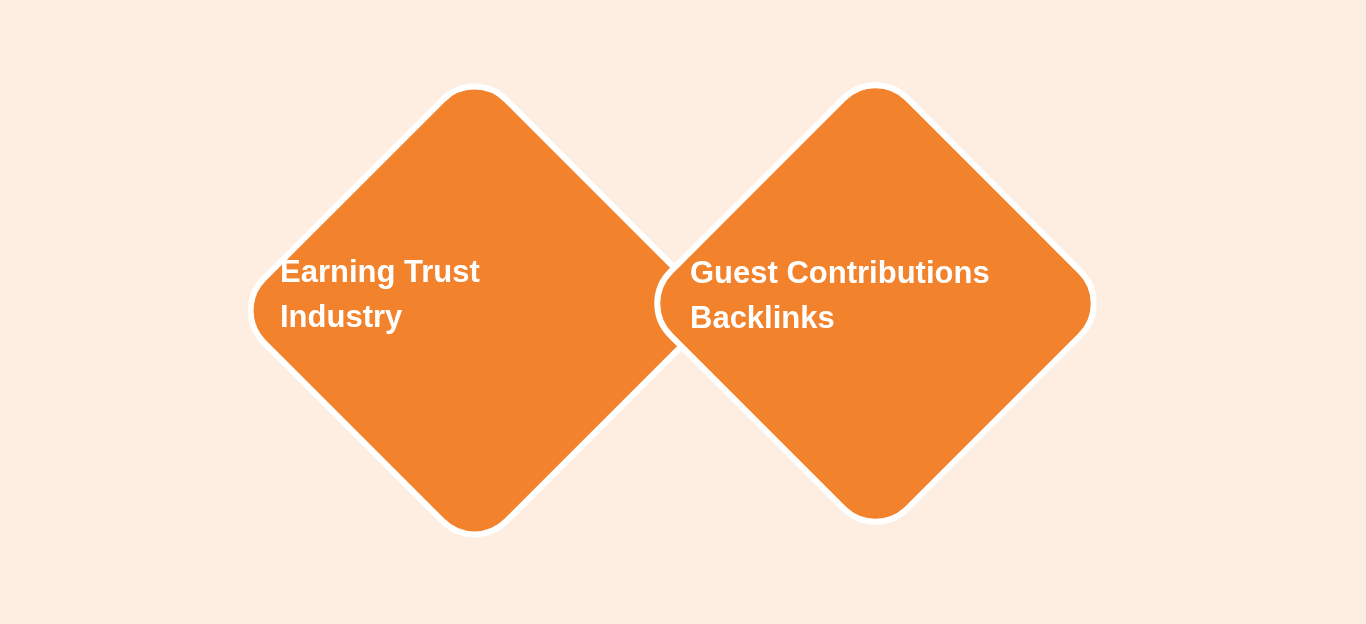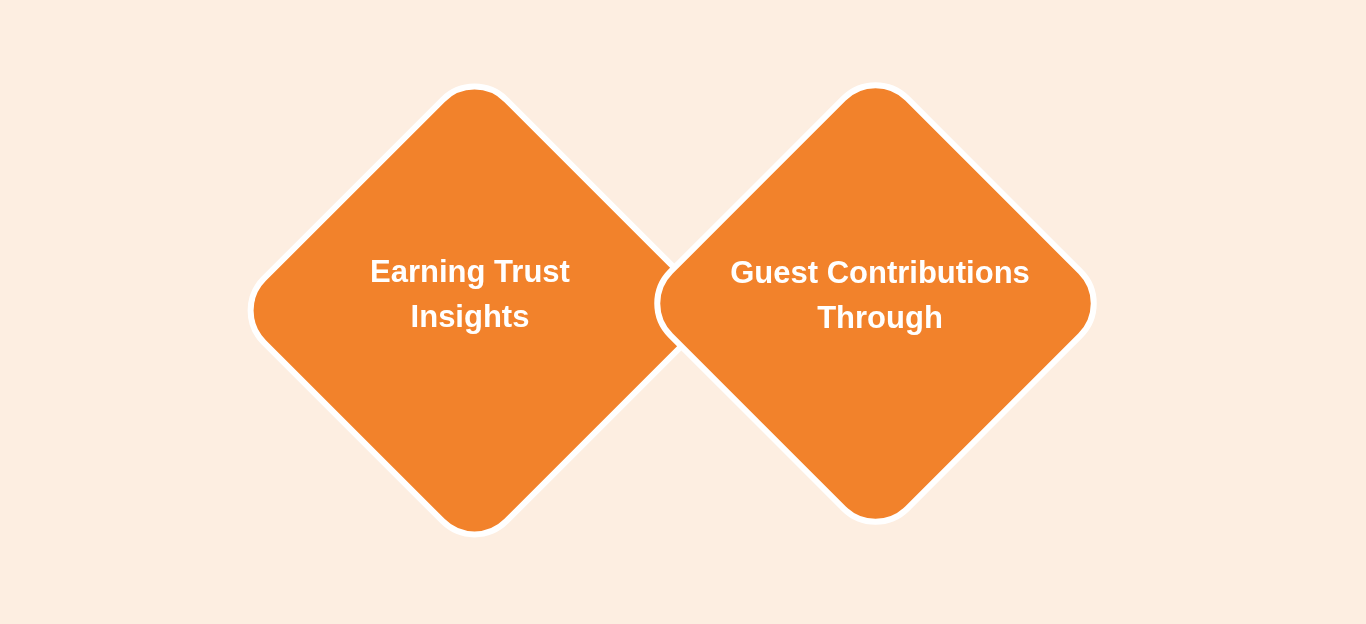--- a/index.html
+++ b/index.html
@@ -30,21 +30,20 @@
   .diamond-right {
     left: 705px;
     top: 133px;
     width: 341px;
     height: 341px;
     z-index: 2;
   }
   .label {
     position: absolute;
     width: 380px;
-    text-align: center;
     color: #ffffff;
     font-size: 31px;
     font-weight: 700;
     line-height: 45px;
     z-index: 3;
   }
   .label-left {
     left: 280px;
     top: 249px;
   }
@@ -57,21 +56,21 @@
 <body>
 
 <div class="canvas" style="background: rgb(253, 238, 225);">
 
   <div class="diamond diamond-left" style="background: rgb(242, 130, 43);"></div>
 
   <div class="diamond diamond-right" style="background: rgb(242, 130, 43);"></div>
 
   <div class="label label-left">
     <div>Earning Trust</div>
-    <div>Insights</div>
+    <div>Industry</div>
   </div>
 
   <div class="label label-right">
     <div>Guest Contributions</div>
-    <div>Through</div>
+    <div>Backlinks</div>
   </div>
 
 </div>
 
 </body></html>

